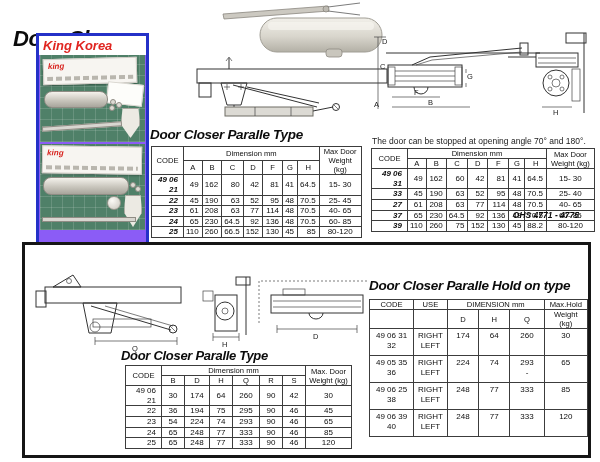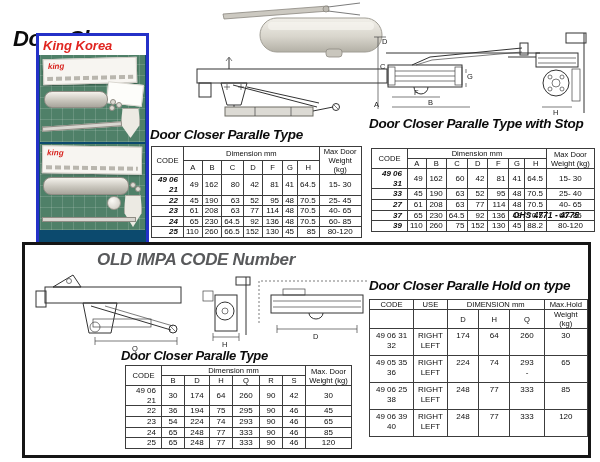--- a/index.html
+++ b/index.html
@@ -5,21 +5,21 @@
   html,body{margin:0;padding:0;background:#ffffff;}
   #stage{position:relative;width:600px;height:462px;background:#fff;overflow:hidden;
          font-family:"Liberation Sans",sans-serif;color:#111;}
   .abs{position:absolute;}
   .title-main{font-size:22px;font-weight:bold;font-style:italic;letter-spacing:-0.5px;color:#0b0b0b;}
   .sec-title{font-size:13.5px;font-weight:bold;font-style:italic;letter-spacing:-0.3px;color:#0b0b0b;white-space:nowrap;}
   .sub-note{font-size:8.5px;color:#222;white-space:nowrap;}
   .ref-note{font-size:8.5px;font-weight:bold;font-style:italic;color:#0b0b0b;text-align:right;}
 
   
-  #photo-panel{left:36px;top:33px;width:113px;height:234px;border:3px solid #2431c8;background:#0c4a6e;box-sizing:border-box;}
+  #photo-panel{left:36px;top:33px;width:113px;height:234px;border:3px solid #2431c8;background:#8b5cf6;box-sizing:border-box;}
   #brand-strip{height:19px;display:flex;align-items:center;padding-left:4px;background:#fff;}
   #brand-strip span{font-size:13px;font-weight:bold;font-style:italic;color:#e02520;}
   .photo{position:relative;margin:0 1px;background-color:#4f8068;overflow:hidden;
     background-image:
       repeating-linear-gradient(0deg, rgba(255,255,255,.14) 0 1px, transparent 1px 11px),
       repeating-linear-gradient(90deg, rgba(255,255,255,.14) 0 1px, transparent 1px 11px);}
   #photo-1{height:87px;}
   #photo-2{height:86px;margin-top:2px;}
   .kbox{position:absolute;background:#f7f5f1;border:1px solid #cfccc5;box-shadow:0 1px 2px rgba(0,0,0,.35);}
   .kbox .klogo{position:absolute;left:4px;top:2px;font-size:8px;font-weight:bold;font-style:italic;color:#d8231e;}
@@ -254,21 +254,21 @@
     <circle cx="184" cy="56" r="4" class="thin"></circle>
     <circle cx="178" cy="50" r="2" class="thin"></circle>
       <circle cx="190" cy="50" r="2" class="thin"></circle>
     <circle cx="178" cy="62" r="2" class="thin"></circle>
       <circle cx="190" cy="62" r="2" class="thin"></circle>
     <rect x="200" y="42" width="8" height="32" class="thin"></rect>
     <line x1="170" y1="80" x2="200" y2="80" class="thin"></line>
     <text x="181" y="88">H</text>
   </svg>
 
-  <div class="abs sec-title" style="left:369px;top:116px;">Door Closer Paralle Type  with Stop</div>
+  <div class="abs sub-note" style="left:372px;top:136px;">The door can be stopped at opening angle  70°  and  180°.</div>
 
   <table class="tbl dimtbl" id="table2" style="left:371px;top:148px;">
     <colgroup>
         <col style="width:36px">
         <col style="width:17px">
         <col style="width:20px">
         <col style="width:20px">
         <col style="width:20px">
         <col style="width:21px">
         <col style="width:16px">
@@ -346,21 +346,20 @@
           <td>130</td>
           <td>45</td>
           <td>88.2</td>
           <td>80-120</td>
         </tr>
       </tbody>
   </table>
   <div class="abs ref-note" style="left:371px;top:210px;width:208px;">OHS 4771 - 4775</div>
 
   <div class="abs" id="old-box">
-    <div class="abs" id="old-title">OLD IMPA CODE Number</div>
 
     <svg class="abs" style="left:6px;top:28px;" width="345" height="84" viewBox="0 0 345 84">
 
       <rect x="14" y="14" width="136" height="16" class="ln"></rect>
       <rect x="5" y="18" width="10" height="16" class="ln"></rect>
       <polygon points="22,14 42,2 50,14" class="ln"></polygon>
       <circle cx="38" cy="8" r="2.5" class="thin"></circle>
       <polygon points="52,30 86,30 80,60 58,60" class="ln"></polygon>
       <circle cx="64" cy="54" r="5" class="thin"></circle>
       <line x1="60" y1="33" x2="140" y2="57" class="ln"></line>

